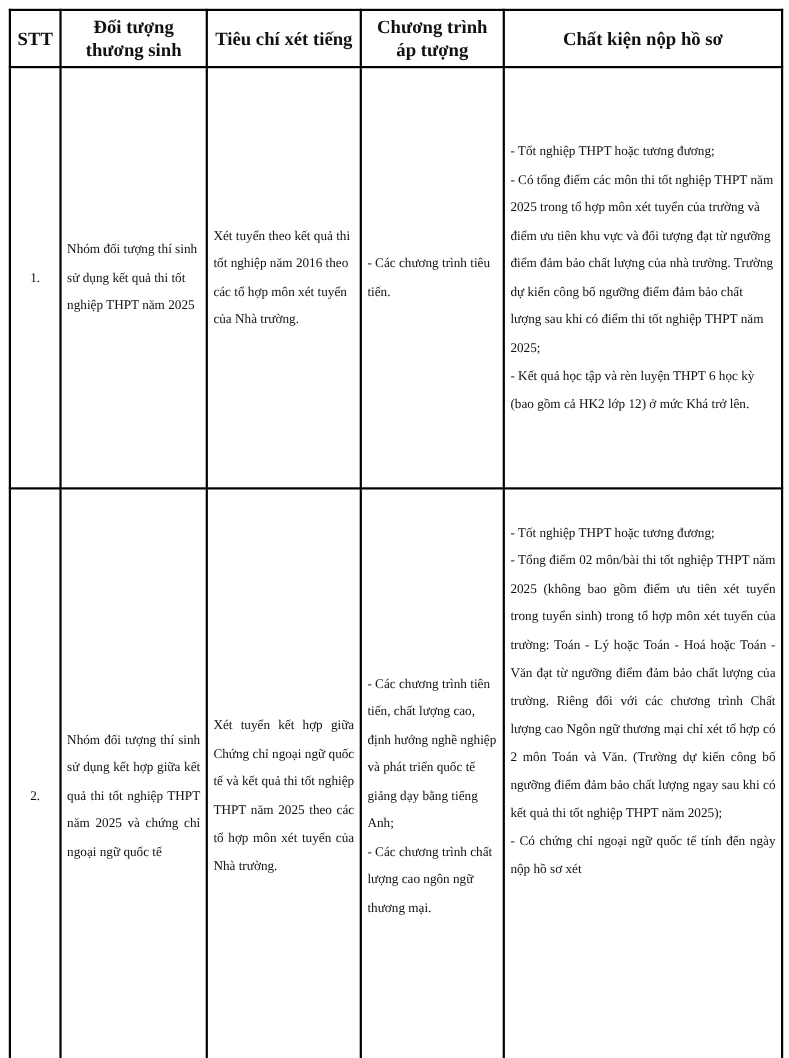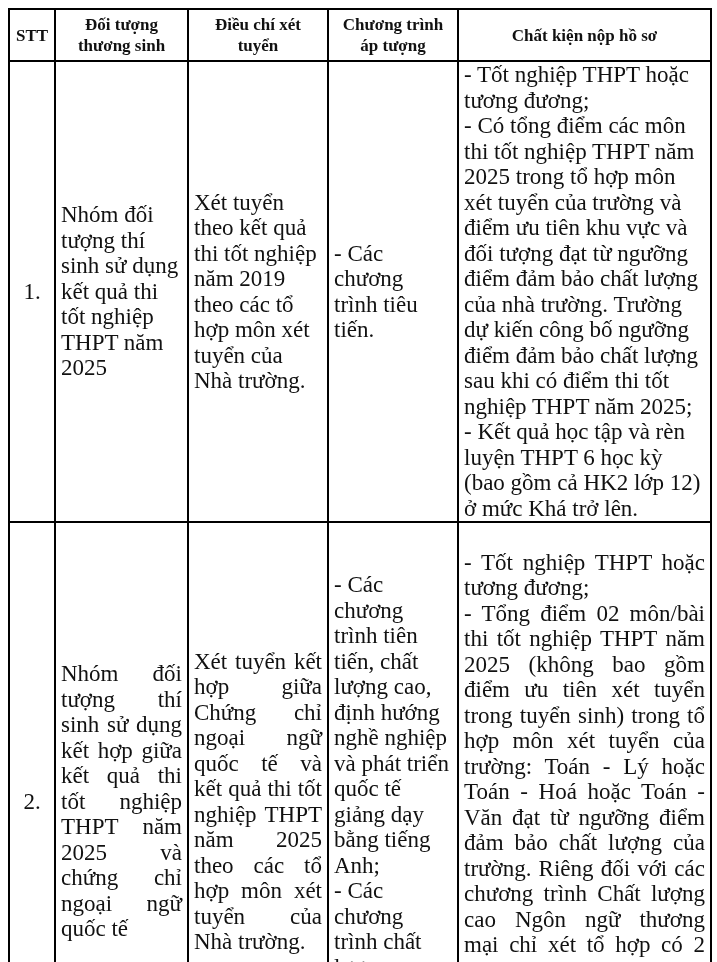--- a/index.html
+++ b/index.html
@@ -20,21 +20,21 @@
   }
   col.c-stt  { width: 46px; }
   col.c-doi  { width: 133px; }
   col.c-tieu { width: 140px; }
   col.c-ct   { width: 130px; }
   col.c-dk   { width: 253px; }
 
   th, td {
     border: 2px solid #000000;
     padding: 0 5px;
-    font-size: 23px;
+    font-size: 12px;
     line-height: 25.5px;
     vertical-align: middle;
     overflow: hidden;
     word-wrap: break-word;
   }
   thead th {
     height: 52px;
     font-weight: bold;
     text-align: center;
     line-height: 21px;
@@ -60,30 +60,30 @@
       <col class="c-stt">
       <col class="c-doi">
       <col class="c-tieu">
       <col class="c-ct">
       <col class="c-dk">
     </colgroup>
     <thead>
       <tr>
         <th>STT</th>
         <th>Đối tượng thương sinh</th>
-        <th>Điều chí xét tuyển</th>
+        <th>Tiêu chí xét tiếng</th>
         <th>Chương trình áp tượng</th>
         <th>Chất kiện nộp hồ sơ</th>
       </tr>
     </thead>
     <tbody>
       <tr class="row-1">
         <td class="a-center">1.</td>
         <td class="a-left">Nhóm đối tượng thí sinh sử dụng kết quả thi tốt nghiệp THPT năm 2025</td>
-        <td class="a-left">Xét tuyển theo kết quả thi tốt nghiệp năm 2019 theo các tổ hợp môn xét tuyển của Nhà trường.</td>
+        <td class="a-left">Xét tuyển theo kết quả thi tốt nghiệp năm 2016 theo các tổ hợp môn xét tuyển của Nhà trường.</td>
         <td class="a-left multi">- Các chương trình tiêu tiến.</td>
         <td class="a-left multi">- Tốt nghiệp THPT hoặc tương đương;
 - Có tổng điểm các môn thi tốt nghiệp THPT năm 2025 trong tổ hợp môn xét tuyển của trường và điểm ưu tiên khu vực và đối tượng đạt từ ngưỡng điểm đảm bảo chất lượng của nhà trường. Trường dự kiến công bố ngưỡng điểm đảm bảo chất lượng sau khi có điểm thi tốt nghiệp THPT năm 2025;
 - Kết quả học tập và rèn luyện THPT 6 học kỳ (bao gồm cả HK2 lớp 12) ở mức Khá trở lên.</td>
       </tr>
       <tr class="row-2">
         <td class="a-center">2.</td>
         <td class="a-justify">Nhóm đối tượng thí sinh sử dụng kết hợp giữa kết quả thi tốt nghiệp THPT năm 2025 và chứng chỉ ngoại ngữ quốc tế</td>
         <td class="a-justify">Xét tuyển kết hợp giữa Chứng chỉ ngoại ngữ quốc tế và kết quả thi tốt nghiệp THPT năm 2025 theo các tổ hợp môn xét tuyển của Nhà trường.</td>
         <td class="a-left multi">- Các chương trình tiên tiến, chất lượng cao, định hướng nghề nghiệp và phát triển quốc tế giảng dạy bằng tiếng Anh;

